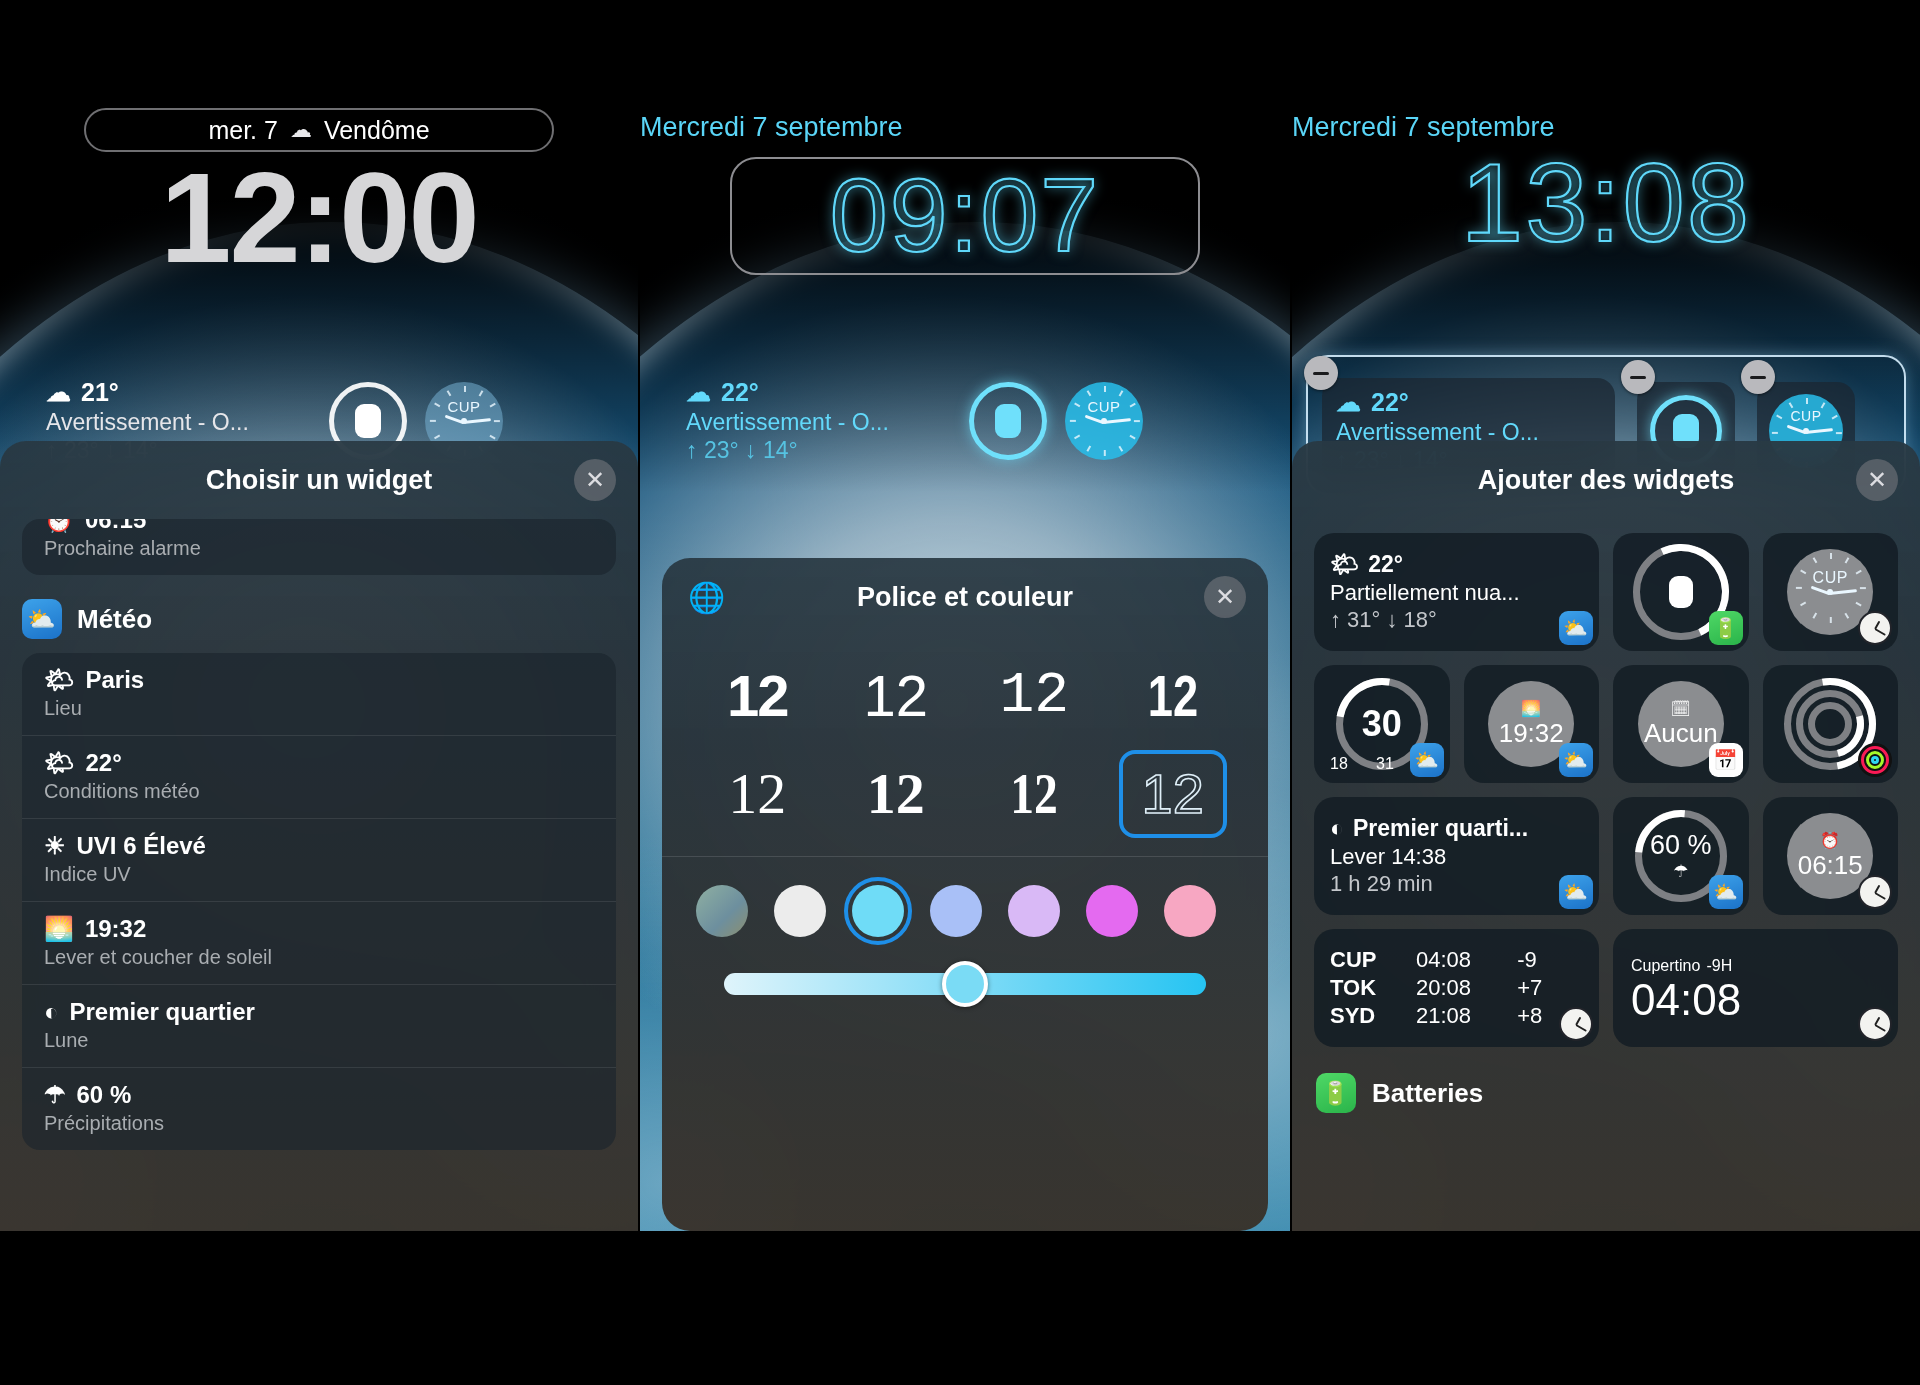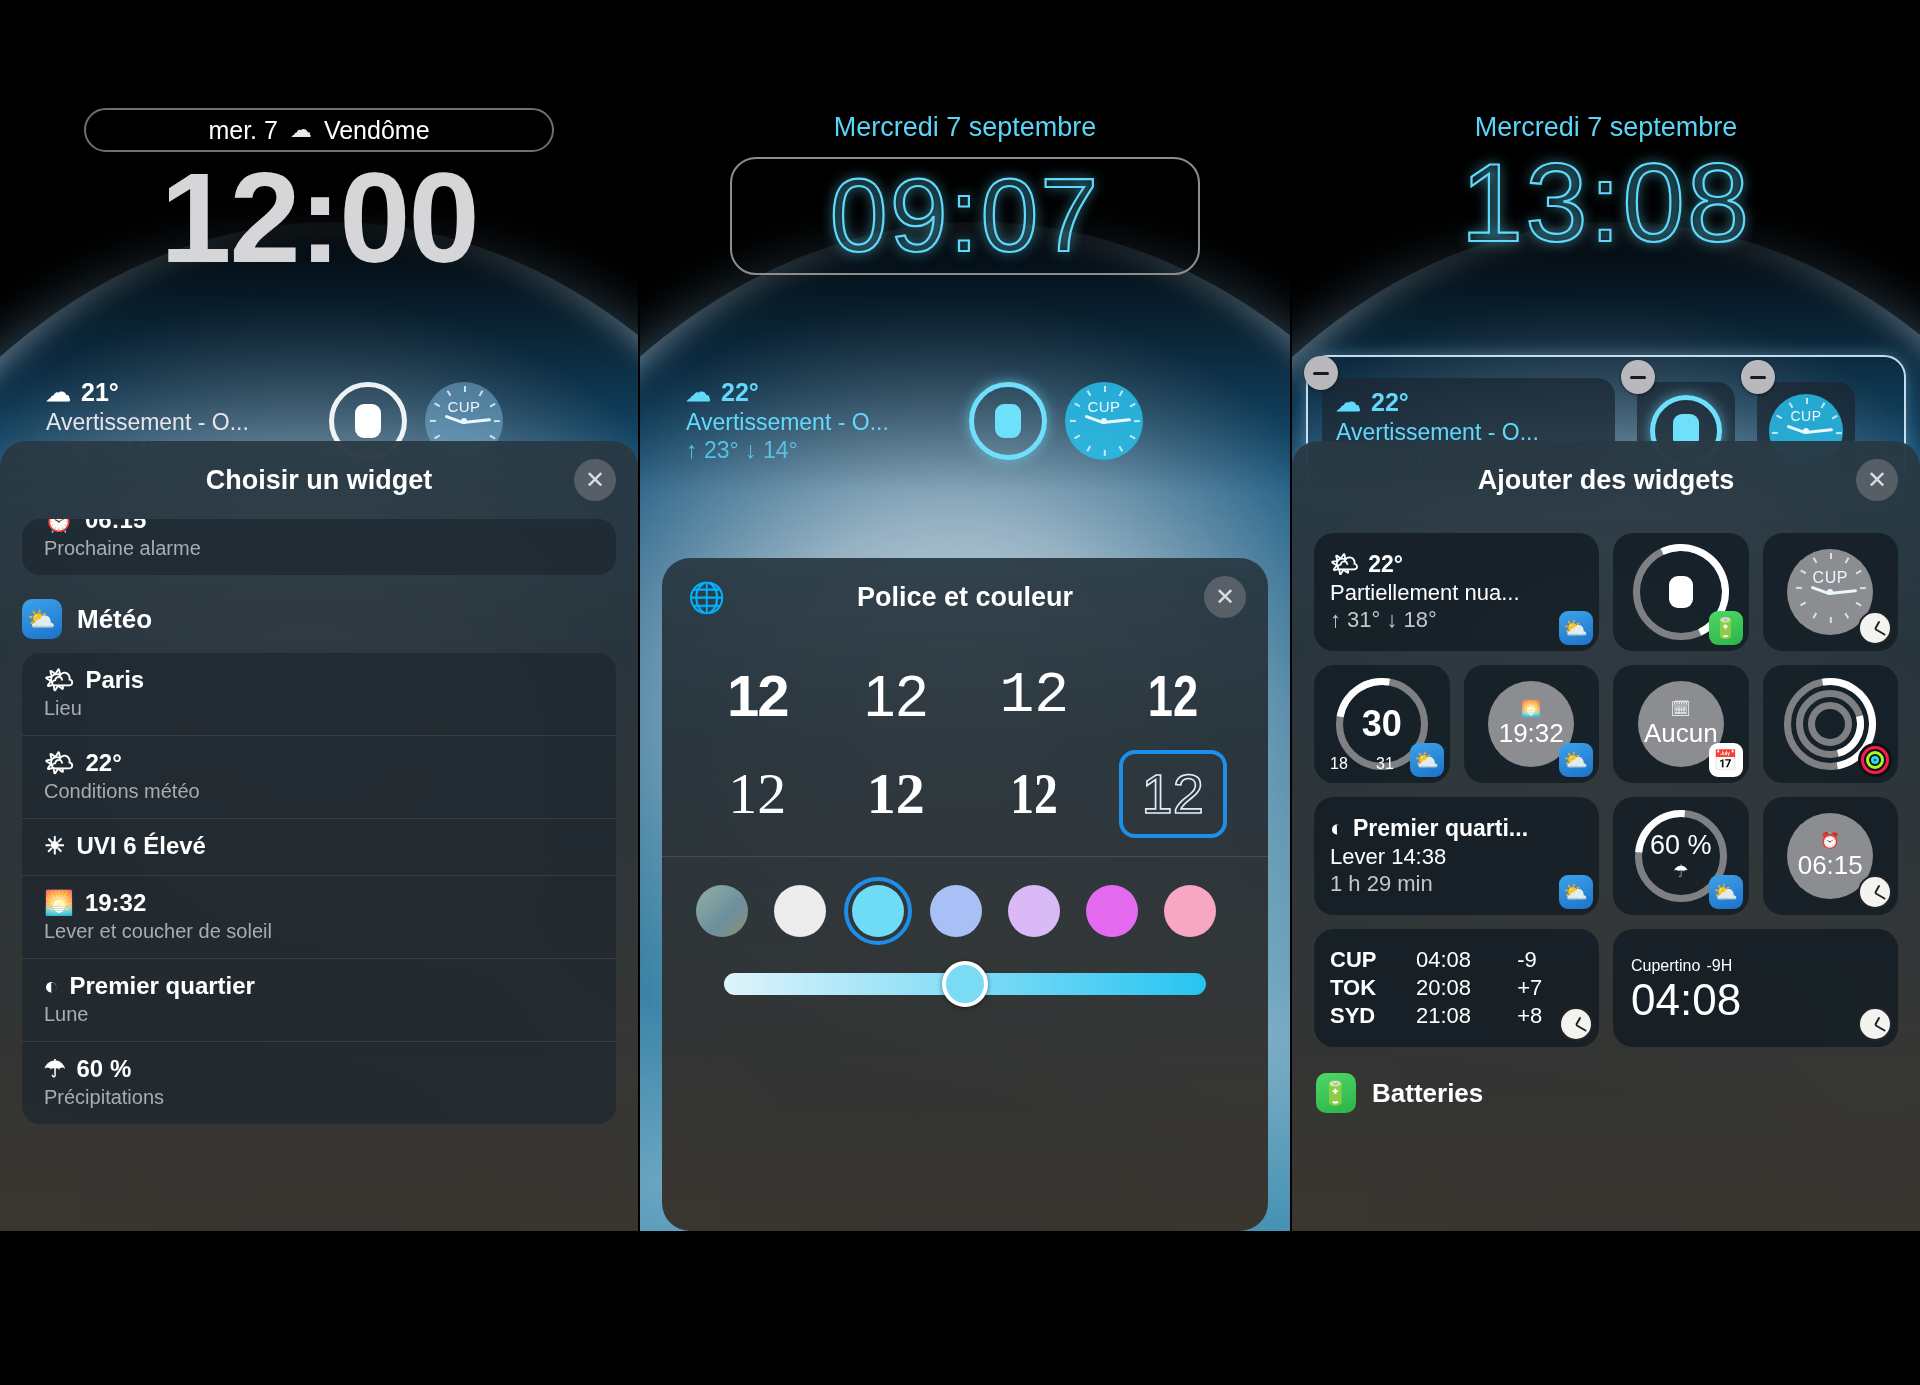--- a/index.html
+++ b/index.html
@@ -55,21 +55,21 @@
   .ls { position: absolute; left:0; right:0; top:0; }
 
   .datepill {
     margin: 108px auto 0; width: 470px; height: 44px;
     border: 2px solid #6f6f72; border-radius: 22px;
     display:flex; align-items:center; justify-content:center; gap: 12px;
     color: #fff; font-size: 25px;
   }
   .datepill .cloud-g { font-size: 22px; color:#e9e9ec; }
 
-  .datetext { text-align:center; font-size: 27px; margin-top: 112px; }
+  .datetext { text-align:left; font-size: 27px; margin-top: 112px; }
   .datetext.cy { color:#5ad5f7; }
 
   .bigclock { text-align:center; line-height: 1; margin-top: 2px; }
   .bigclock.plain { font-size: 128px; font-weight: 700; color:#d6d6d8; letter-spacing:-2px; }
 
   .clockbox {
     margin: 14px auto 0; width: 470px; height: 118px;
     border: 2px solid #8d8d91; border-radius: 26px;
     display:flex; align-items:center; justify-content:center;
   }
@@ -322,20 +322,21 @@
                 <span>🌤</span>
                 <span>22°</span>
               </div>
             <div class="s">Conditions météo</div>
           </div>
           <div class="row">
             <div class="t">
                 <span>☀</span>
                 <span>UVI 6 Élevé</span>
               </div>
+            <div class="s">Indice UV</div>
           </div>
           <div class="row">
             <div class="t">
                 <span>🌅</span>
                 <span>19:32</span>
               </div>
             <div class="s">Lever et coucher de soleil</div>
           </div>
           <div class="row">
             <div class="t">

